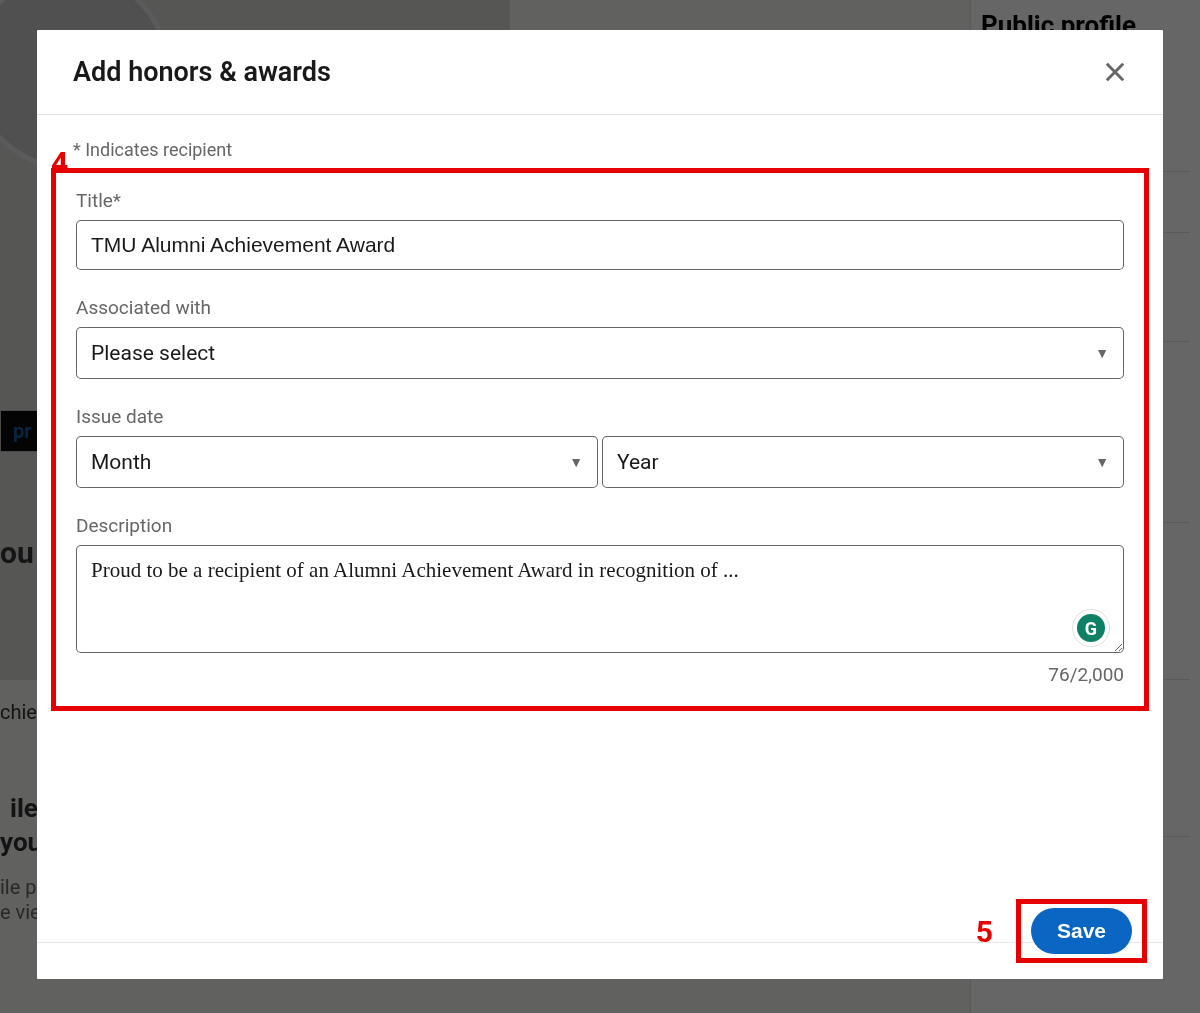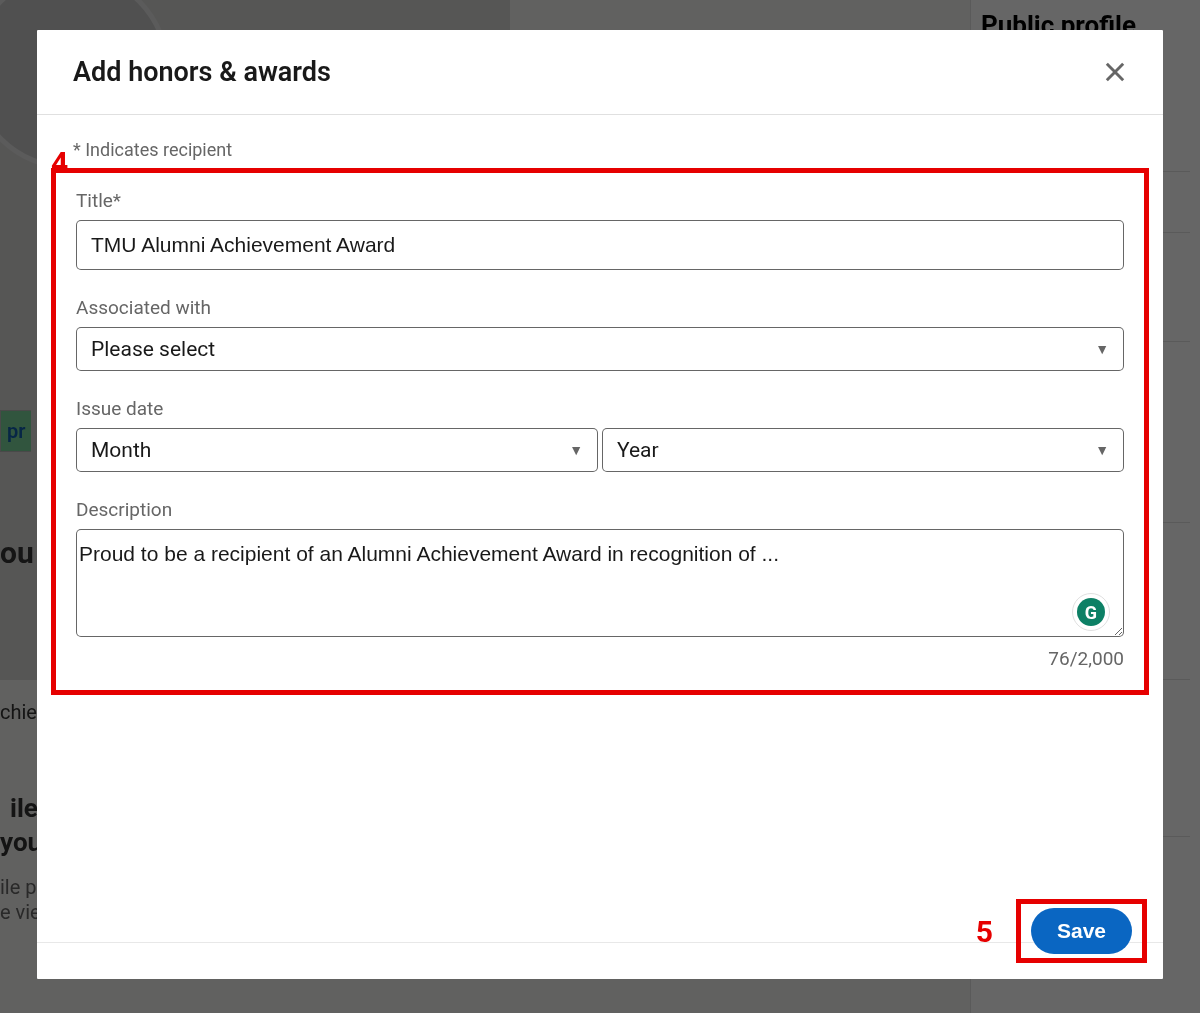--- a/index.html
+++ b/index.html
@@ -198,21 +198,21 @@
       padding: 0 14px;
       font-size: 21px;
       border: 1px solid rgba(0, 0, 0, 0.6);
       border-radius: 5px;
       outline: none;
       color: rgba(0, 0, 0, 0.9);
     }
     
     .form-select {
       width: 100%;
-      height: 44px;
+      height: 52px;
       padding: 0 14px;
       font-size: 21px;
       border: 1px solid rgba(0, 0, 0, 0.6);
       border-radius: 5px;
       background: #fff;
       cursor: pointer;
       position: relative;
       display: flex;
       align-items: center;
       justify-content: space-between;
@@ -229,27 +229,27 @@
       gap: 4px;
     }
     
     .date-row .form-select {
       flex: 1;
     }
     
     .form-textarea {
       width: 100%;
       height: 108px;
-      padding: 12px 2px;
+      padding: 12px 14px;
       font-size: 21px;
       border: 1px solid rgba(0, 0, 0, 0.6);
       border-radius: 5px;
       outline: none;
       resize: both;
-      font-family: Liberation Sans, sans-serif;
+      font-family: Liberation Serif, serif;
       color: rgba(0, 0, 0, 0.9);
       position: relative;
     }
     
     .textarea-wrapper {
       position: relative;
     }
     
     .grammarly-icon {
       position: absolute;
@@ -303,21 +303,21 @@
       font-weight: 600;
       cursor: pointer;
     }
   </style>
 </head>
 <body>
 
 <div class="background-content">
   <div class="bg-avatar"></div>
 
-  <div class="bg-text" style="top:410px; left:0; color:#0a66c2; font-weight:600; background:#86efac; padding:8px 6px; border:1px solid #ccc; border-right:none;">pr</div>
+  <div class="bg-text" style="top:410px; left:0; color:#0a66c2; font-weight:600; background:#000000; padding:8px 12px; border:1px solid #ccc; border-right:none;">pr</div>
   <div class="bg-text" style="top:535px; left:0; font-size:30px; font-weight:700;">ou</div>
   <div class="bg-text" style="top:700px; left:0;">chie</div>
   <div class="bg-text" style="top:793px; left:10px; font-size:26px; font-weight:700;">ile</div>
   <div class="bg-text" style="top:827px; left:0; font-size:26px; font-weight:700;">you</div>
   <div class="bg-text" style="top:875px; left:0; color:#666;">ile p</div>
   <div class="bg-text" style="top:900px; left:0; color:#666;">e vie</div>
 
   <div style="position:absolute; top:0; left:0; width:510px; height:680px; background:#444; opacity:0.15;"></div>
 
   <div class="bg-right-panel">

